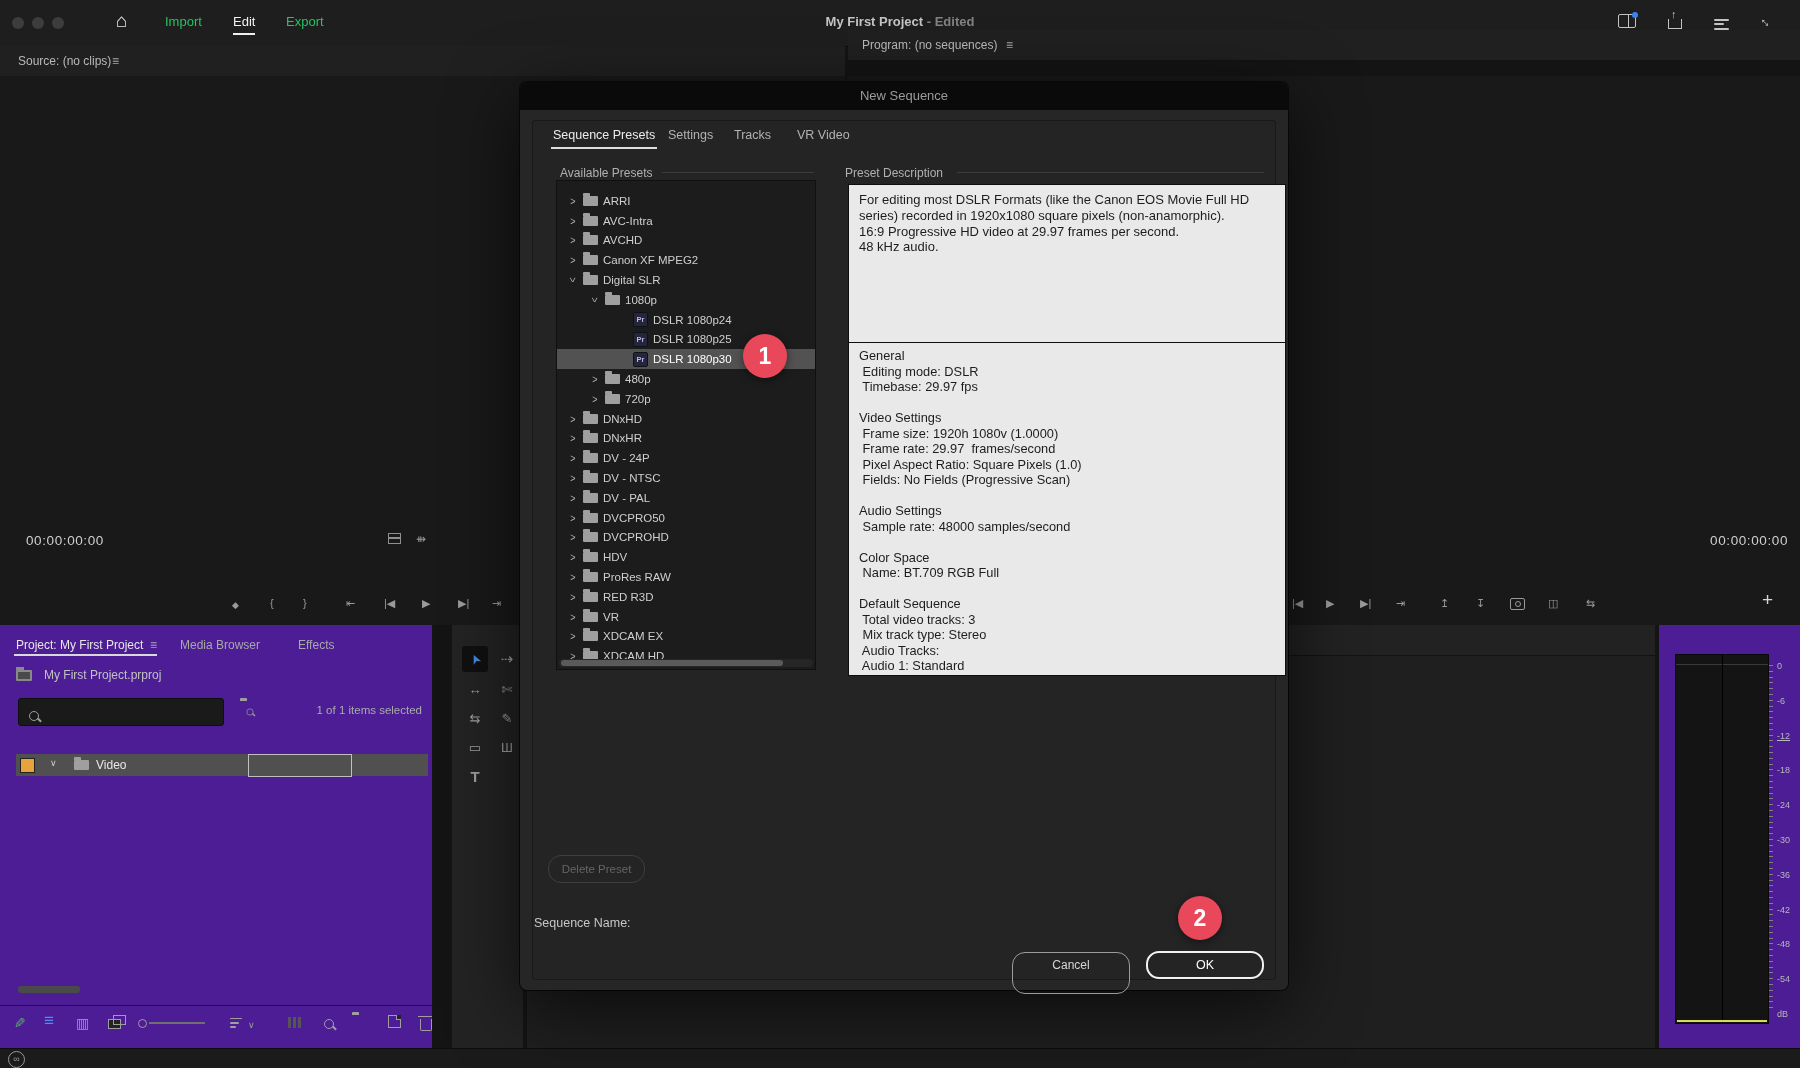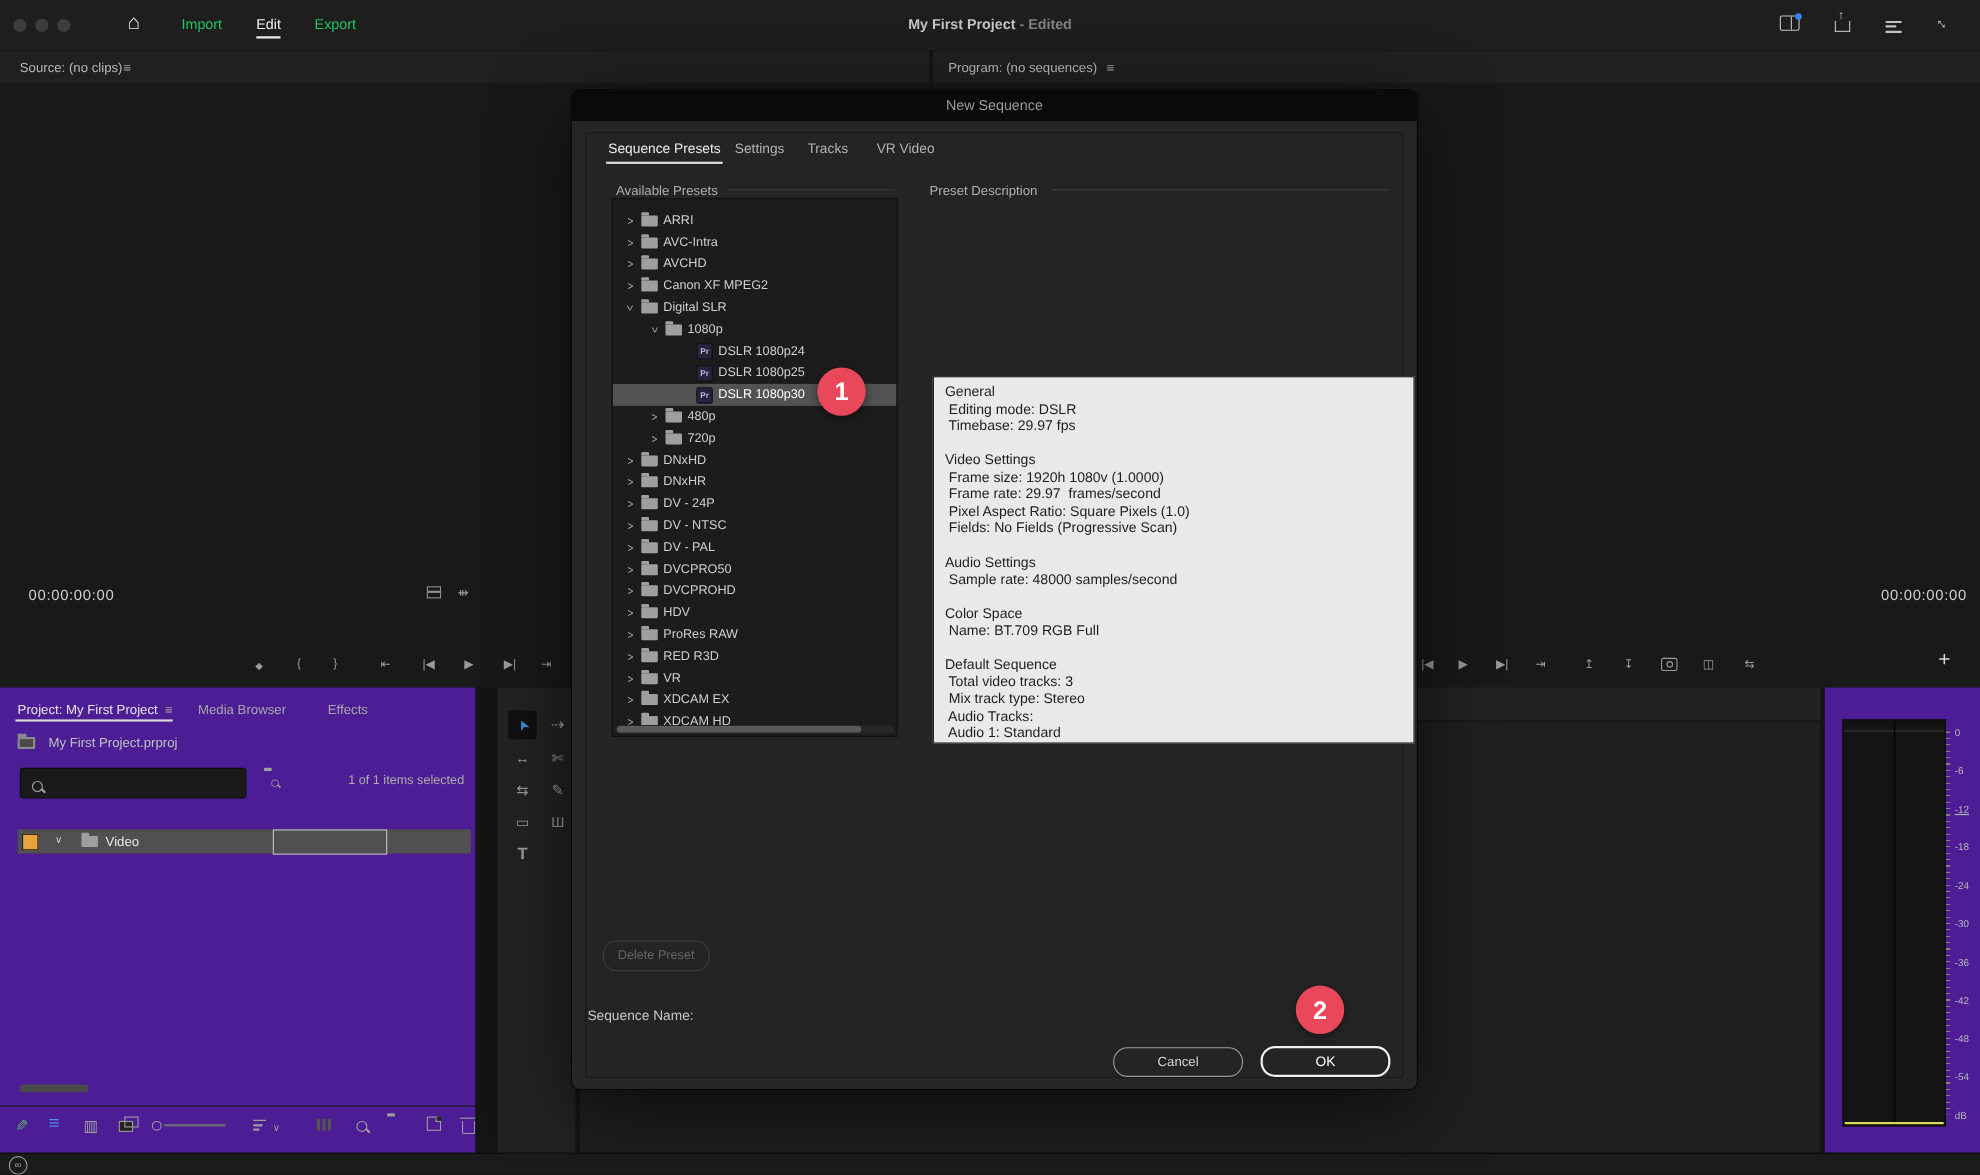--- a/index.html
+++ b/index.html
@@ -65,21 +65,21 @@
   #tree-scroll{position:absolute;left:2px;right:2px;bottom:2px;height:8px;background:#262626;border-radius:4px;}
   #tree-thumb{position:absolute;left:2px;top:1px;width:222px;height:6px;background:#5a5a5a;border-radius:3px;}
   .lightbox{position:absolute;background:#e9e9e9;border:1px solid #0e0e0e;color:#1d1d1d;overflow:hidden;}
   .lightbox .ln{white-space:pre;font-size:12.8px;line-height:15.5px;}
   #desc-box .ln{font-size:13px;line-height:15.8px;}
   .dlg-btn{position:absolute;border-radius:13px;text-align:center;background:transparent;box-sizing:border-box;}
   #delete-preset{left:28px;top:773px;width:97px;height:28px;border:1px solid #3e3e3e;color:#656565;font-size:11.5px;line-height:26px;}
   #seqname-label{position:absolute;left:14px;top:828px;height:26px;line-height:26px;font-size:12.5px;color:#c6c6c6;}
   #seqname-input{position:absolute;left:116px;top:828px;width:628px;height:26px;background:#131313;border:1px solid #090909;box-sizing:border-box;
                  color:#e4e4e4;font-size:12.5px;line-height:24px;padding-left:8px;}
-  #btn-cancel{left:492px;top:870px;width:118px;height:27px;border:1.5px solid #9c9c9c;color:#d6d6d6;font-size:12px;line-height:24px;}
+  #btn-cancel{left:492px;top:870px;width:118px;height:42px;border:1.5px solid #9c9c9c;color:#d6d6d6;font-size:12px;line-height:24px;}
   #btn-ok{left:626px;top:869px;width:118px;height:28px;border:2px solid #f2f2f2;color:#ffffff;font-size:12.5px;line-height:24px;}
   .badge{position:absolute;width:44px;height:44px;border-radius:50%;background:#e9485b;color:#fff;font-size:23px;font-weight:bold;
          text-align:center;line-height:44px;z-index:30;box-shadow:0 2px 8px rgba(0,0,0,.45);}
   
   .ptab{position:absolute;top:13px;font-size:12px;color:#a8a8a8;white-space:nowrap;}
   .ptab.active{color:#e6e6e6;}
   #proj-underline{position:absolute;left:14px;top:29px;width:143px;height:2px;background:#d8d8d8;}
   .proj-ic{position:absolute;width:16px;height:11px;background:#8a8a8a;border-radius:1px;}
   .proj-ic::before{content:"";position:absolute;top:-3px;left:0;width:8px;height:3px;background:#8a8a8a;}
   .proj-ic::after{content:"";position:absolute;left:2px;top:2px;right:2px;bottom:2px;background:#4a4a4a;}
@@ -158,21 +158,21 @@
         <span style="left: 270px;">{</span>
         <span style="left: 303px;">}</span>
         <span style="left: 346px;">⇤</span>
         <span style="left: 384px;">|◀</span>
         <span style="left: 422px;">▶</span>
         <span style="left: 458px;">▶|</span>
         <span style="left: 492px;">⇥</span>
       </div>
   </div>
 
-  <div class="hdr-strip" style="left:848px;top:46px;width:952px;height:30px">
+  <div class="hdr-strip" style="left:848px;top:30px;width:952px;height:30px">
     <span class="ptxt abs" style="left:14px;top:8px">Program: (no sequences)</span>
     <span class="ham abs" style="left:158px;top:8px">≡</span>
   </div>
   <div class="monitor-body" style="left:848px;top:76px;width:952px;height:549px">
     <span class="timecode" style="right:12px;top:457px">00:00:00:00</span>
     <div class="transport" id="prg-transport" style="position:absolute;left:0;top:521px;height:18px;width:952px">
         <span style="font-size: 9px; top: 3px; left: 294px;">◆</span>
         <span style="left: 332px;">{</span>
         <span style="left: 364px;">}</span>
         <span style="left: 404px;">⇤</span>
@@ -418,20 +418,26 @@
           <div class="folder-ic"></div>
           <span class="lbl">ARRI</span>
         </div>
       <div id="tree-scroll">
           <div id="tree-thumb"></div>
         </div>
     </div>
 
     <span class="group-label" style="left:325px;top:84px">Preset Description</span>
     <span class="group-line" style="left:437px;top:90px;width:307px"></span>
+    <div class="lightbox" id="desc-box" style="left:328px;top:102px;width:416px;height:148px;padding:7px 10px">
+        <div class="ln">For editing most DSLR Formats (like the Canon EOS Movie Full HD</div>
+        <div class="ln">series) recorded in 1920x1080 square pixels (non-anamorphic).</div>
+        <div class="ln">16:9 Progressive HD video at 29.97 frames per second.</div>
+        <div class="ln">48 kHz audio.</div>
+      </div>
     <div class="lightbox" id="details-box" style="left:328px;top:260px;width:416px;height:322px;padding:5px 10px">
         <div class="ln">General</div>
         <div class="ln"> Editing mode: DSLR</div>
         <div class="ln"> Timebase: 29.97 fps</div>
         <div class="ln"> </div>
         <div class="ln">Video Settings</div>
         <div class="ln"> Frame size: 1920h 1080v (1.0000)</div>
         <div class="ln"> Frame rate: 29.97  frames/second</div>
         <div class="ln"> Pixel Aspect Ratio: Square Pixels (1.0)</div>
         <div class="ln"> Fields: No Fields (Progressive Scan)</div>

